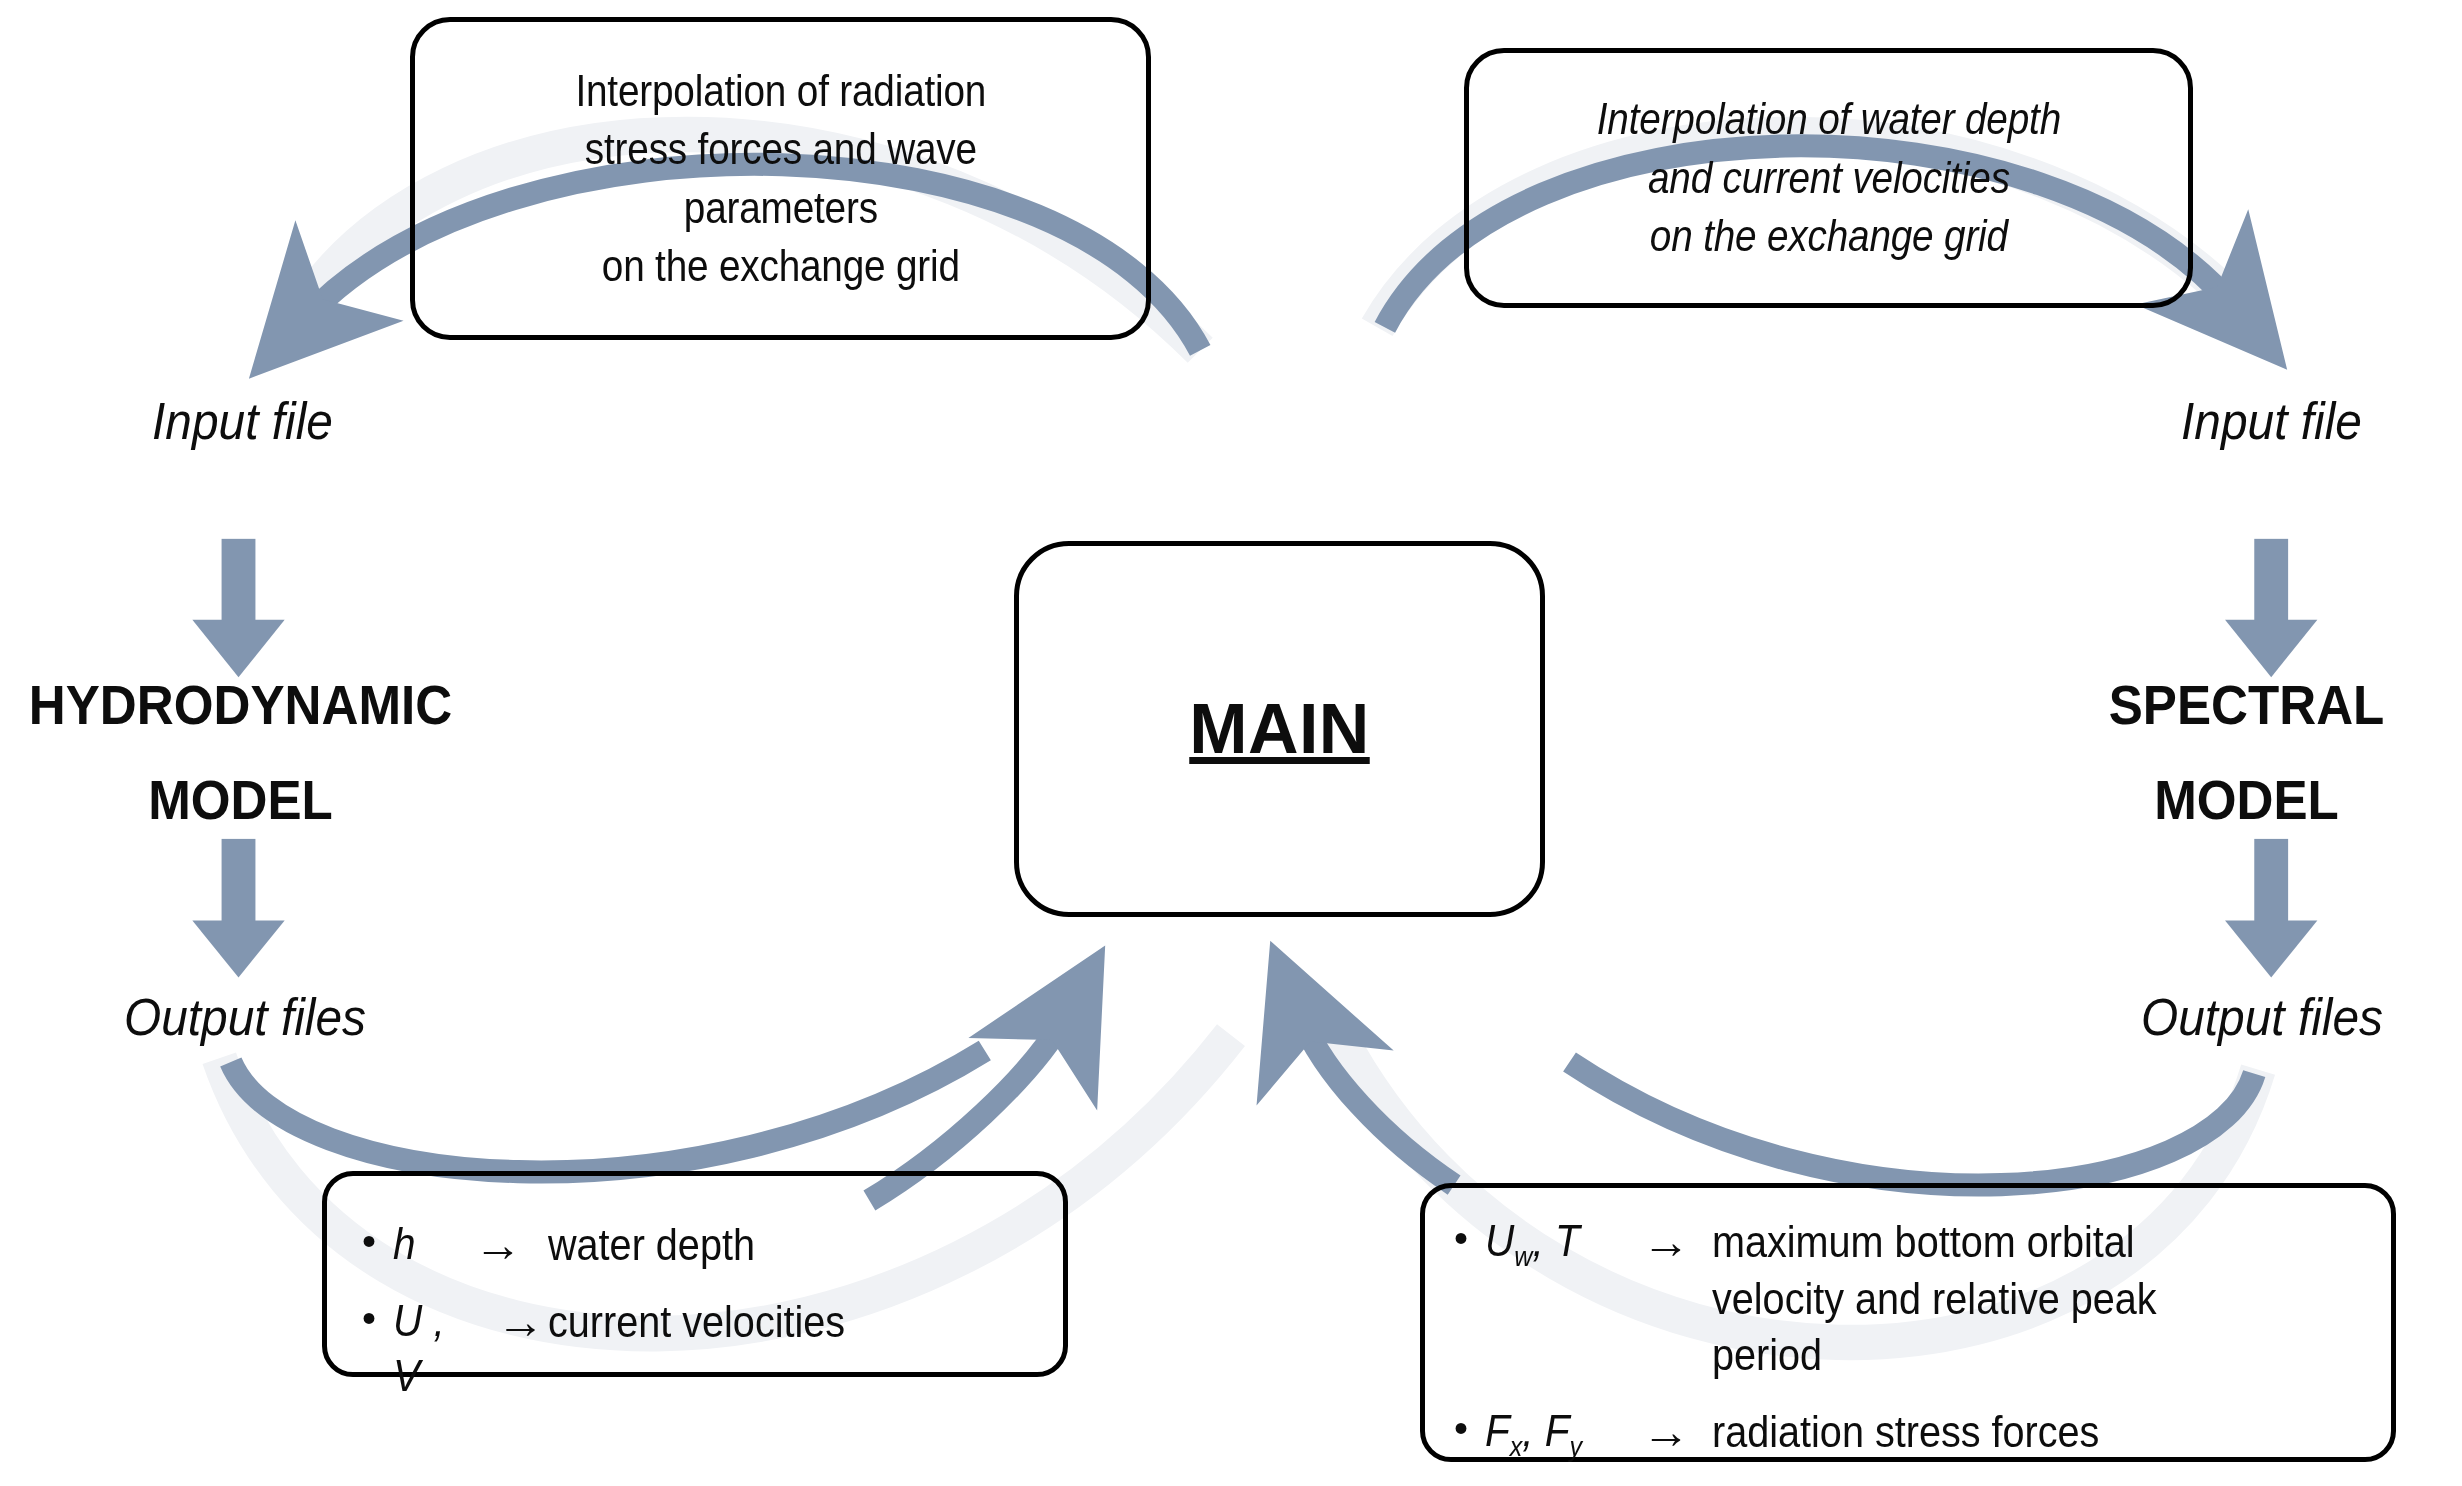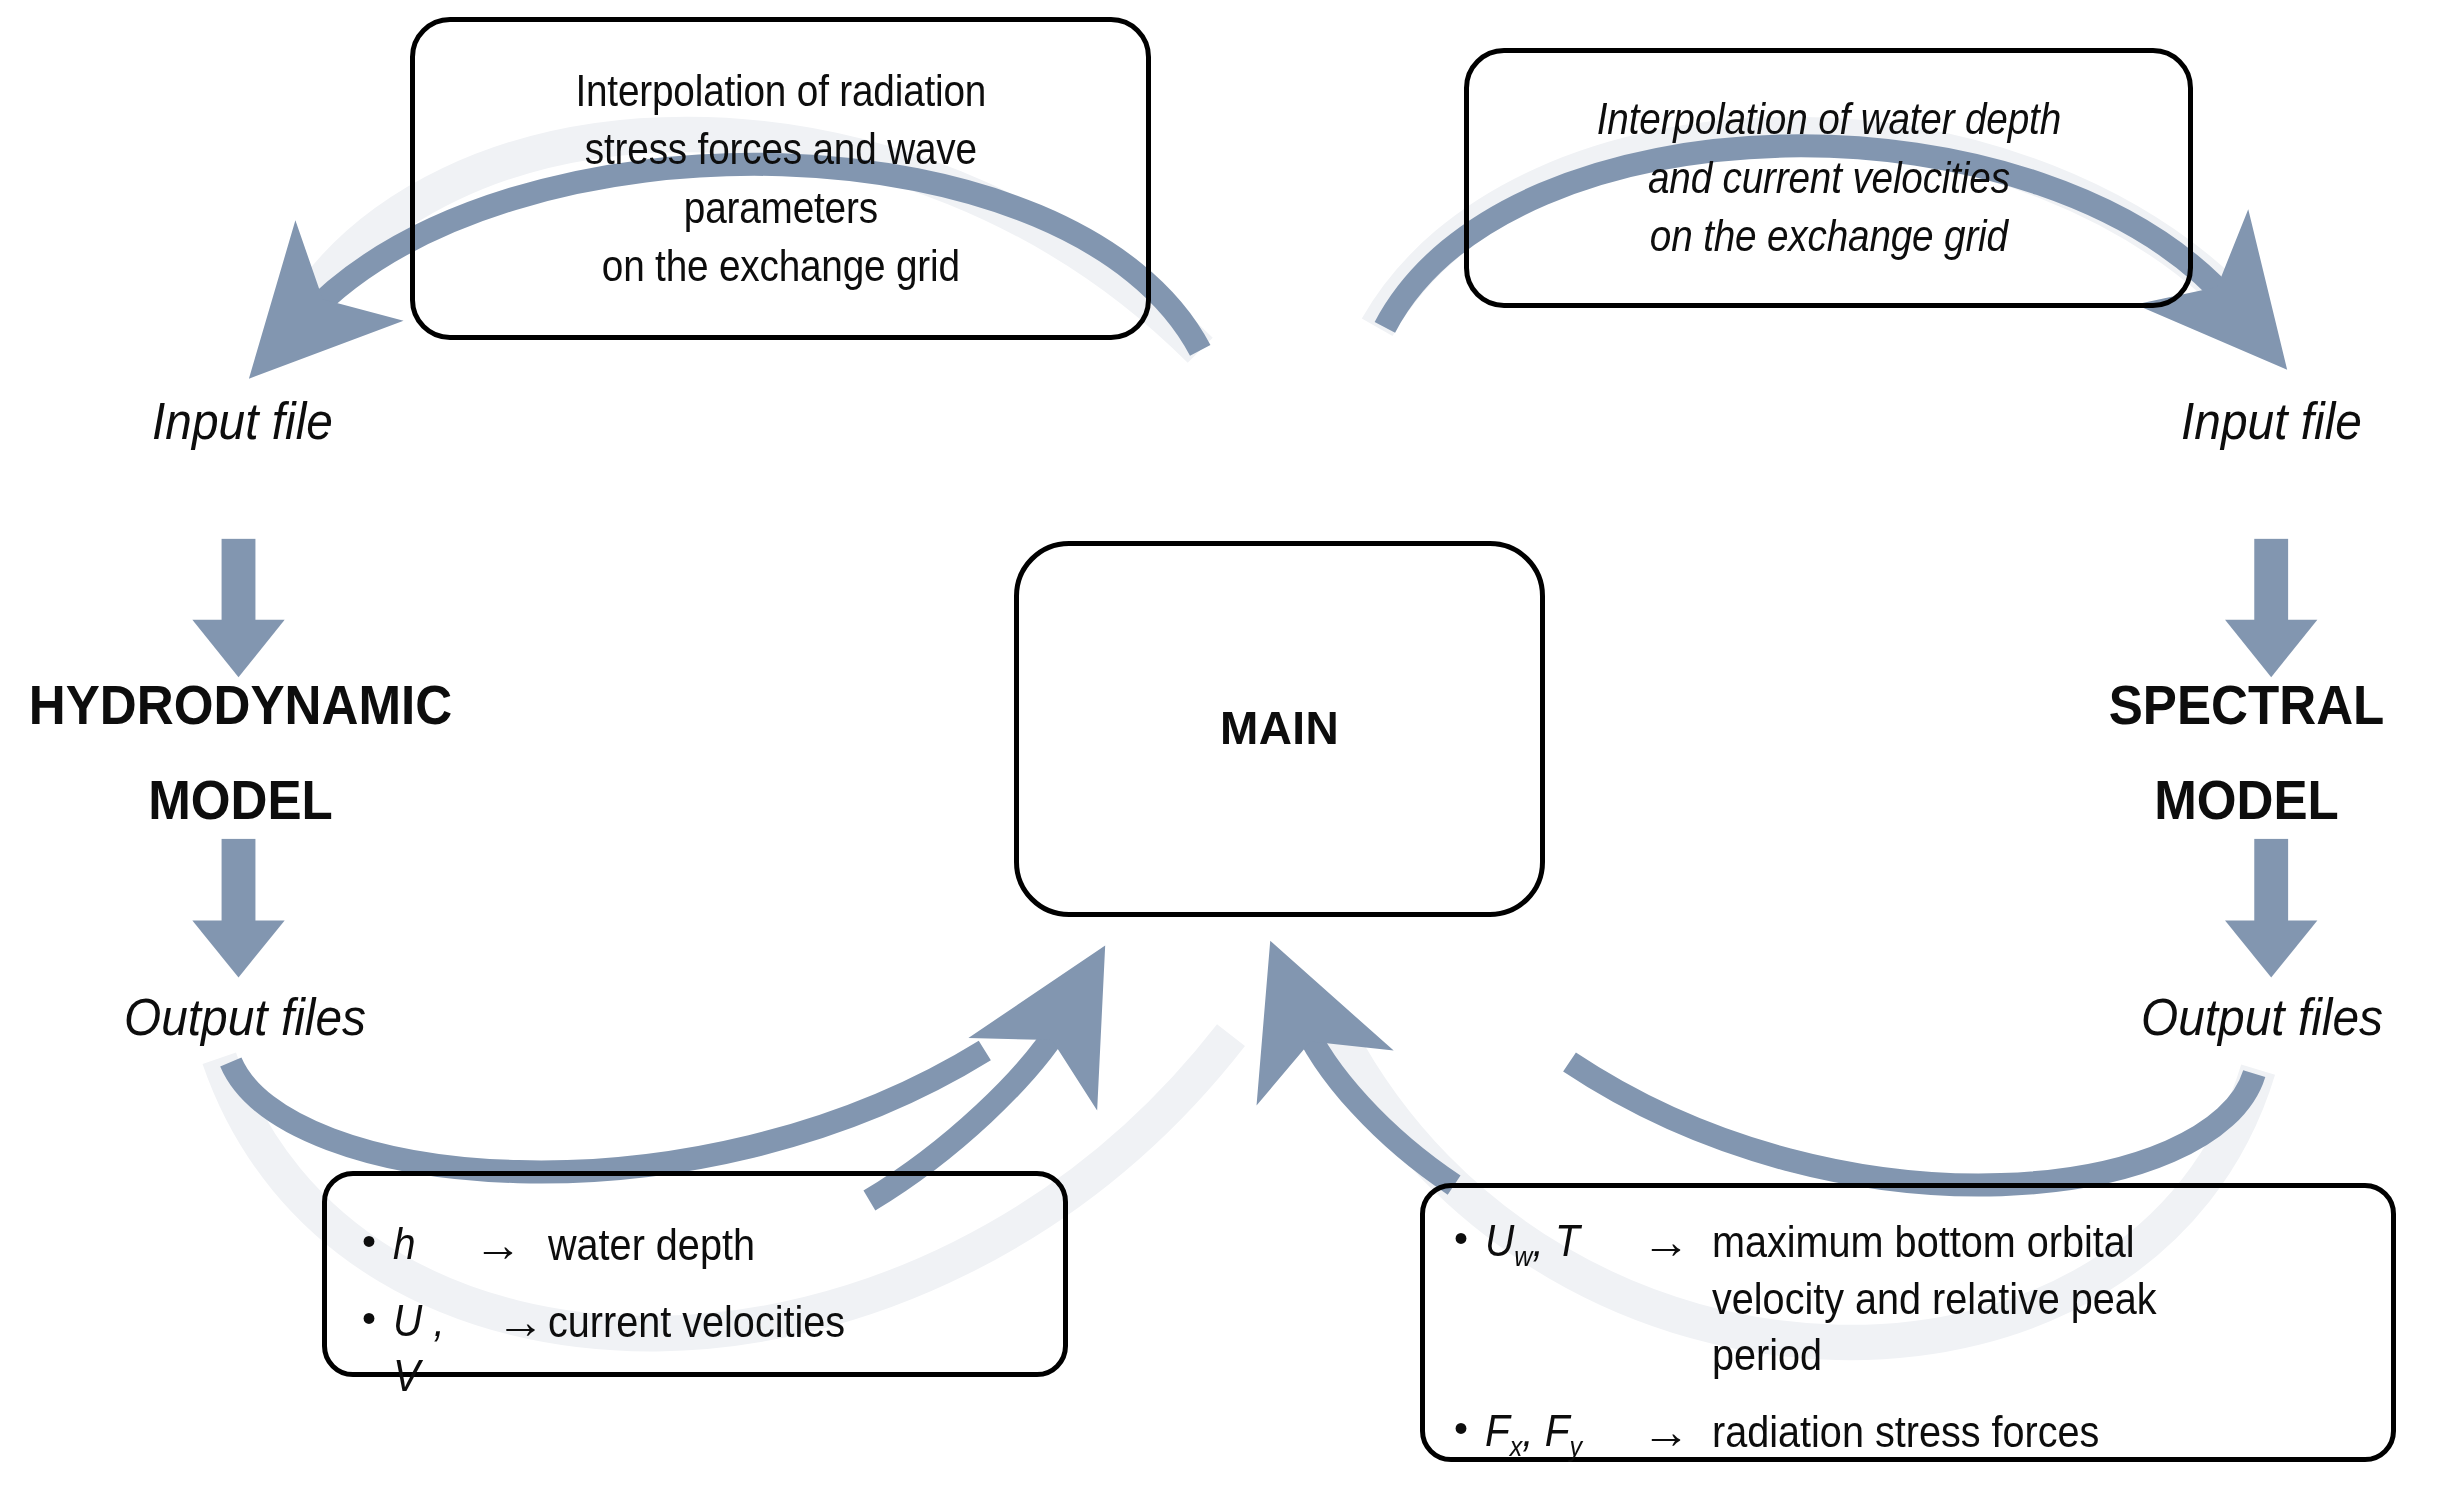--- a/index.html
+++ b/index.html
@@ -6,22 +6,22 @@
   body{width:2462px;height:1487px;position:relative;overflow:hidden;
        font-family:"Liberation Sans","DejaVu Sans",sans-serif;color:#0d0d0d;}
   #stage{position:absolute;left:0;top:0;width:2462px;height:1487px;}
   svg.arrows{position:absolute;left:0;top:0;width:2462px;height:1487px;}
   .rbox{position:absolute;box-sizing:border-box;border:5.4px solid #000;
         border-radius:40px;background:transparent;display:flex;
         align-items:center;justify-content:center;}
   .boxtext{text-align:center;line-height:1.30;font-size:45px;
            transform:scaleX(.86);transform-origin:center;letter-spacing:-0.2px;}
   .centerbox{border-radius:55px;}
-  .centertext{font-weight:bold;font-size:46px;line-height:1.26;text-align:right;
-              letter-spacing:0.4px;}
+  .centertext{font-weight:bold;font-size:70px;line-height:1.26;text-align:right;
+              letter-spacing:0.4px;text-decoration:underline;}
   .ital{position:absolute;font-style:italic;font-size:52px;white-space:nowrap;
         transform:scaleX(.92);}
   .modellab{position:absolute;font-weight:bold;font-size:55px;white-space:nowrap;
             text-align:center;line-height:1.72;transform:scaleX(.93);}
   .bullets{position:absolute;font-size:45px;line-height:1.30;}
   .brow{display:flex;align-items:flex-start;margin-bottom:20px;}
   .bdot{width:31px;flex:none;font-size:40px;line-height:1.22;}
   .bsym{flex:none;font-style:italic;line-height:1.22;transform:scaleX(.9);
         transform-origin:left center;}
   .barrow{flex:none;font-size:48px;line-height:1.15;text-align:center;}

